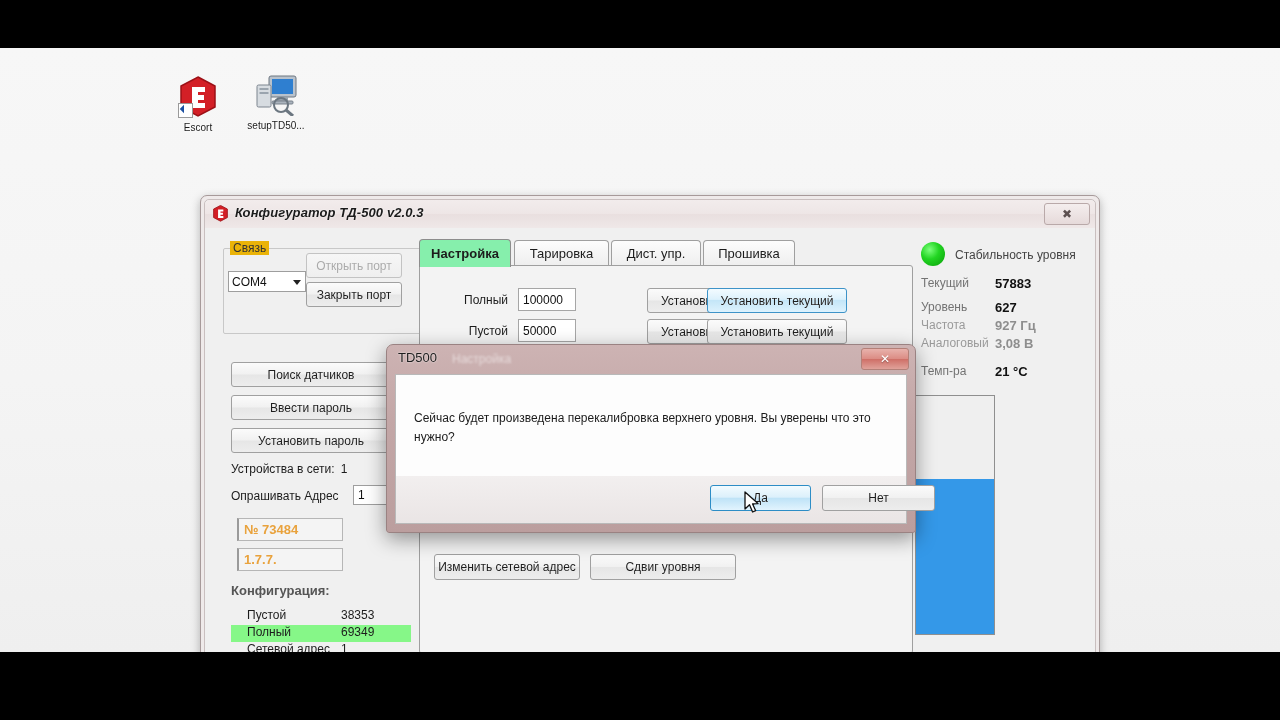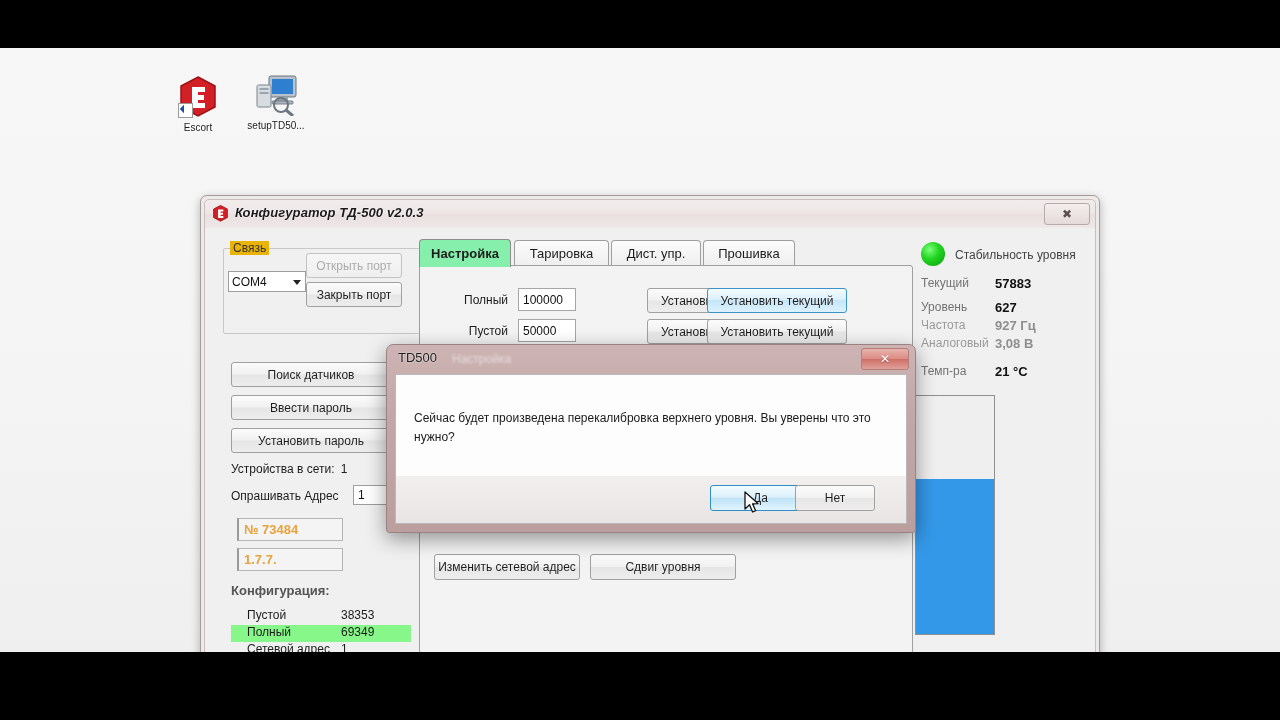--- a/index.html
+++ b/index.html
@@ -253,21 +253,21 @@
   #dlg-msg{
     position:absolute;left:18px;top:34px;right:22px;
     font-size:12px;color:#1b1b1b;line-height:19px;
   }
   #dlg-foot{
     position:absolute;left:8px;top:131px;right:8px;height:47px;
     background:linear-gradient(180deg,#f2efef,#eae5e5);
     border:1px solid #b9b9b9;border-top:none;
   }
   #dlg-yes{position:absolute;left:314px;top:9px;width:101px;height:26px;}
-  #dlg-no{position:absolute;left:399px;top:9px;width:80px;height:26px;}
+  #dlg-no{position:absolute;left:426px;top:9px;width:113px;height:26px;}
 
   #cursor{position:absolute;left:744px;top:443px;z-index:40;pointer-events:none;}
 </style>
 </head>
 <body>
 
 <div id="screen">
 
   <div class="bar top"></div>
   <div class="bar bottom"></div>

